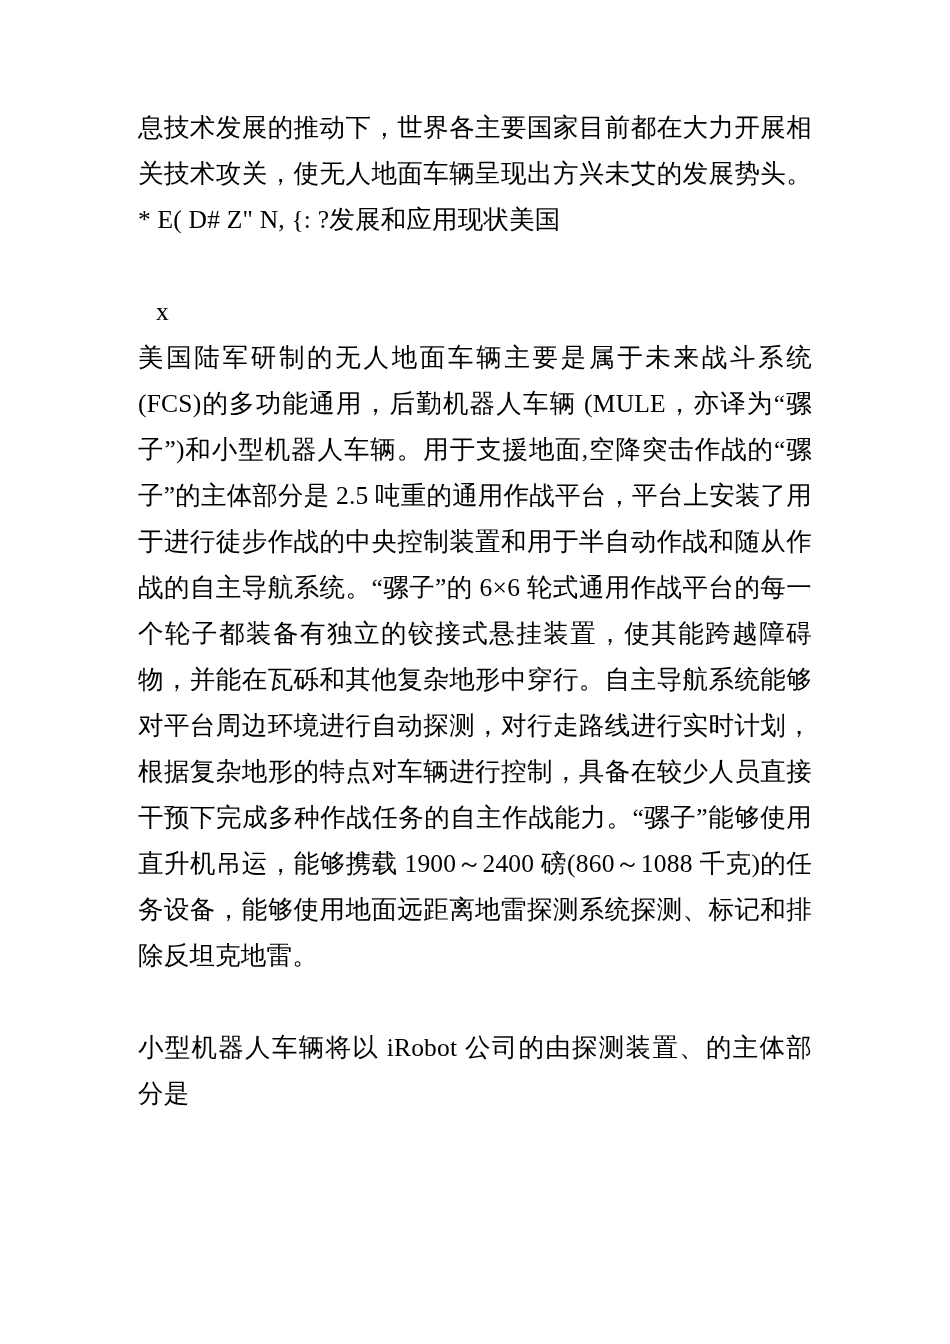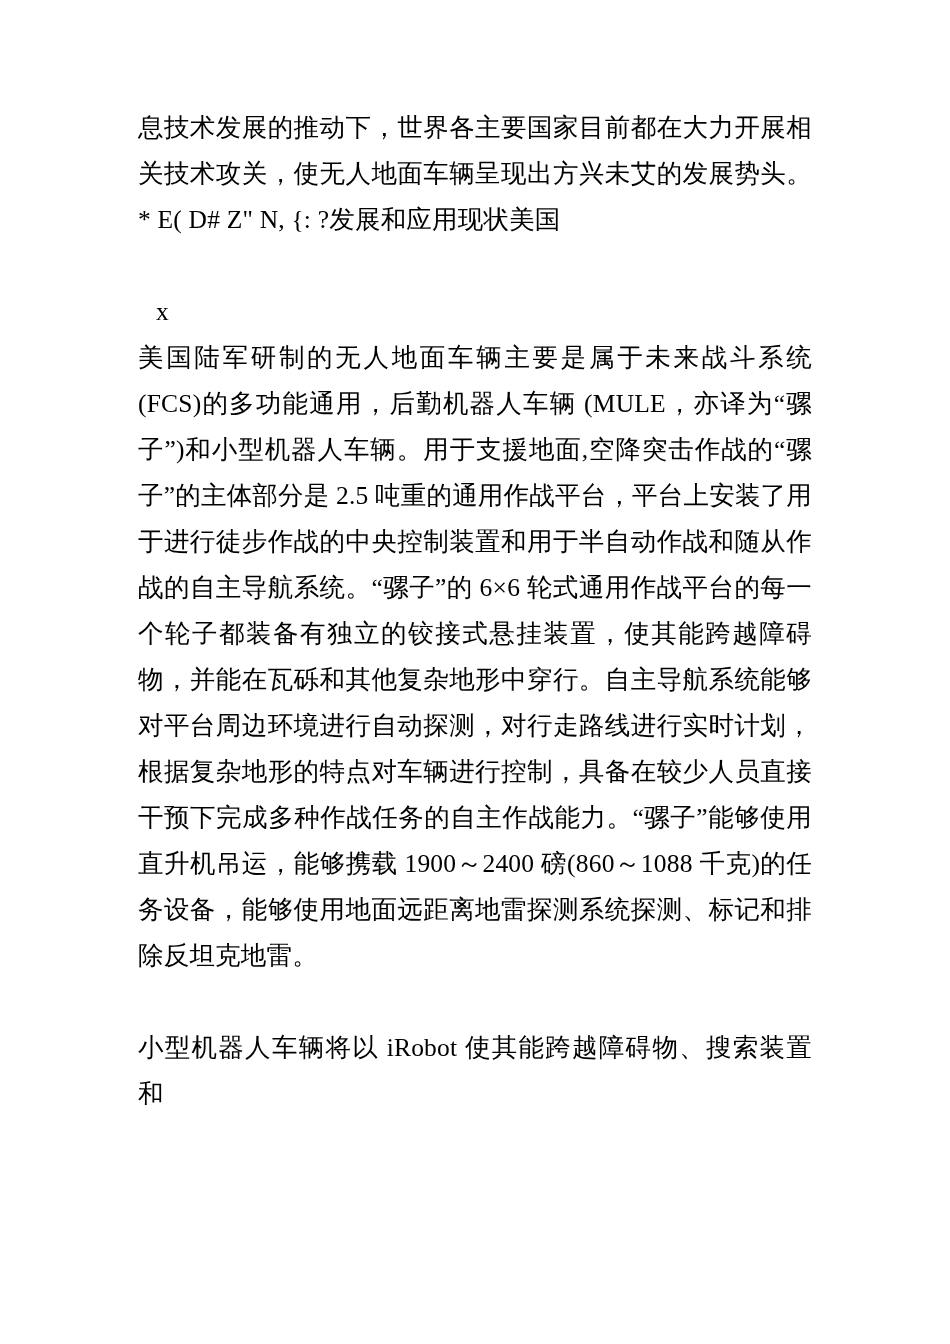--- a/index.html
+++ b/index.html
@@ -52,16 +52,16 @@
 
     <div class="spacer-line"></div>
 
 
     <p class="para indent-x">x</p>
 
     <p class="para">美国陆军研制的无人地面车辆主要是属于未来战斗系统(FCS)的多功能通用，后勤机器人车辆 (MULE，亦译为“骡子”)和小型机器人车辆。用于支援地面,空降突击作战的“骡子”的主体部分是 2.5 吨重的通用作战平台，平台上安装了用于进行徒步作战的中央控制装置和用于半自动作战和随从作战的自主导航系统。“骡子”的 6×6 轮式通用作战平台的每一个轮子都装备有独立的铰接式悬挂装置，使其能跨越障碍物，并能在瓦砾和其他复杂地形中穿行。自主导航系统能够对平台周边环境进行自动探测，对行走路线进行实时计划，根据复杂地形的特点对车辆进行控制，具备在较少人员直接干预下完成多种作战任务的自主作战能力。“骡子”能够使用直升机吊运，能够携载 1900～2400 磅(860～1088 千克)的任务设备，能够使用地面远距离地雷探测系统探测、标记和排除反坦克地雷。</p>
 
     <div class="spacer-line"></div>
 
-    <p class="para">小型机器人车辆将以 iRobot 使其能跨越障碍物、搜索装置和</p>
+    <p class="para">小型机器人车辆将以 iRobot 公司的由探测装置、的主体部分是</p>
 
   </div>
 </div>
 
 </body></html>

